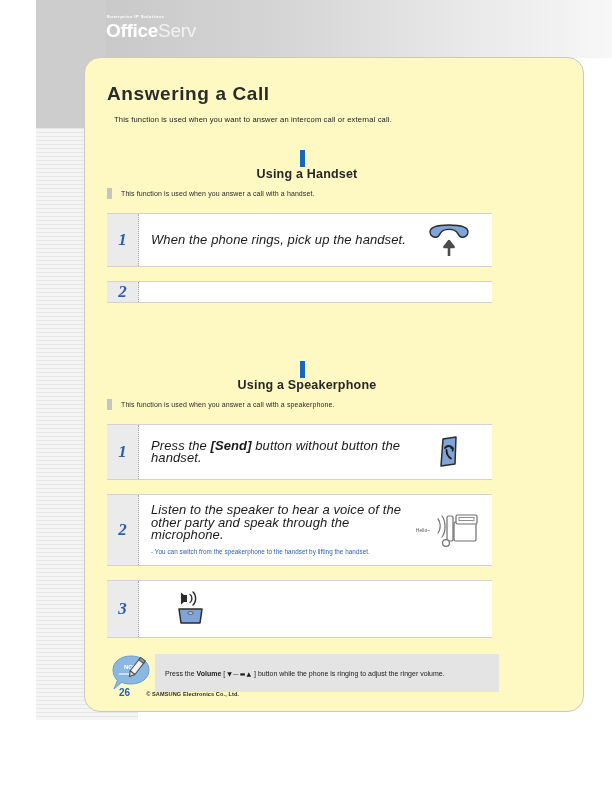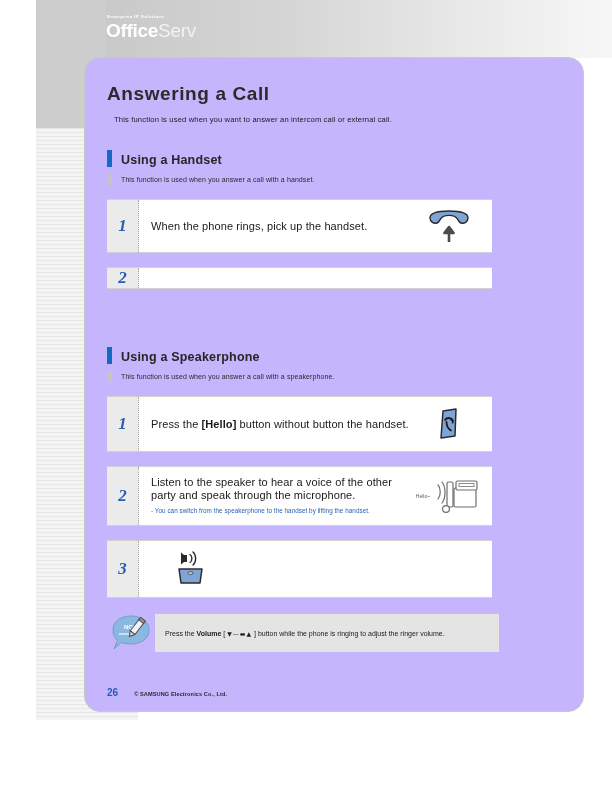--- a/index.html
+++ b/index.html
@@ -48,39 +48,39 @@
     font-size: 19px; line-height: 21px; color: #ffffff;
     letter-spacing: -.3px;
   }
   .logo-main b { font-weight: bold; }
   .logo-main span { font-weight: normal; color: #f2f2f2; }
 
   
   .panel {
     position: absolute;
     left: 84px; top: 57px; width: 500px; height: 655px;
-    background: #c4b5fd;
+    background: #fef9c3;
     border: 1px solid #c8c8c8;
     border-radius: 16px;
     box-shadow: 0 0 0 0 transparent;
   }
   .panel-inner { position: absolute; left: 22px; top: 25px; width: 400px; }
 
   
   .page-title {
     font-size: 19px; font-weight: bold; color: #2b2b2b;
     letter-spacing: .6px; line-height: 22px;
   }
   .page-subtitle {
     font-size: 7.6px; color: #1a1a1a; margin-top: 10px; letter-spacing: .15px; margin-left: 7px;
   }
 
   
   .section { margin-top: 26px; }
-  .sec-head { display: flex; align-items: flex-end; }
+  .sec-head { display: flex; align-items: center; flex-direction: column; }
   .sec-bar { width: 5px; height: 17px; background: #1568c4; margin-right: 9px; }
   .sec-title { font-size: 12.5px; font-weight: bold; color: #262626; letter-spacing: .2px; }
   .sec-sub { display: flex; align-items: center; margin-top: 7px; }
   .sec-subbar { width: 5px; height: 11px; background: #c4c4c4; margin-right: 9px; }
   .sec-subtext { font-size: 7px; color: #2a2a2a; letter-spacing: .1px; }
 
   
   .steps { margin-top: 14px; }
   .step {
     position: relative;
@@ -98,21 +98,21 @@
     display: flex; align-items: center; justify-content: center;
     font-size: 17px; font-style: italic; font-weight: bold;
     color: #2a5fb0;
     font-family: "Liberation Serif", serif;
   }
   .step-body {
     flex: 1; display: flex; align-items: center;
     padding: 9px 4px 9px 12px; min-height: 46px;
   }
   .step-text { flex: 1; }
-  .step-line { font-size: 11px; color: #1a1a1a; line-height: 12.5px; letter-spacing: .1px; }
+  .step-line { font-size: 13px; color: #1a1a1a; line-height: 12.5px; letter-spacing: .1px; font-style: italic; }
   .step-line b { font-weight: bold; }
   .step-note { font-size: 6.3px; color: #2a5fb0; line-height: 9.5px; margin-top: 5px; letter-spacing: .05px; }
   .step-icon { width: 78px; flex: 0 0 78px; display: flex; align-items: center; justify-content: center; }
 
   .gap-big { height: 18px; }
 
   
   .notebox {
     position: relative; margin-top: 16px;
     width: 392px; height: 38px;
@@ -121,21 +121,21 @@
   .note-icon { width: 48px; flex: 0 0 48px; display: flex; align-items: center; justify-content: center; }
   .note-body {
     flex: 1; background: #e4e4e4; display: flex; align-items: center;
     padding: 4px 10px;
   }
   .note-text { font-size: 7px; color: #1a1a1a; line-height: 11px; }
   .note-text b { font-weight: bold; }
   .vol-glyph { font-family: "DejaVu Sans", sans-serif; font-size: 6px; letter-spacing: 1px; }
 
   
-  .footer { position: absolute; left: 22px; bottom: 13px; display: flex; align-items: baseline; }
+  .footer { position: absolute; left: 34px; bottom: 13px; display: flex; align-items: baseline; }
   .footer-page { font-size: 10px; font-weight: bold; color: #2a5fb0; }
   .footer-copy { font-size: 5.6px; color: #2a2a2a; margin-left: 16px; font-weight: bold; letter-spacing: .1px; }
 
   .hello-label { font-size: 5px; color: #5d5d5d; }
 </style>
 </head>
 <body>
 
 <div id="page">
 
@@ -200,21 +200,21 @@
           <div class="sec-subbar"></div>
           <div class="sec-subtext">This function is used when you answer a call with a speakerphone.</div>
         </div>
 
         <div class="steps">
 
           <div class="step">
             <div class="step-num">1</div>
             <div class="step-body">
               <div class="step-text">
-                <div class="step-line"><span>Press the </span><b>[Hello]</b><span> button without button the handset.</span></div>
+                <div class="step-line"><span>Press the </span><b>[Send]</b><span> button without button the handset.</span></div>
               </div>
               <div class="step-icon">
                 <svg width="40" height="36" viewBox="0 0 40 36">
                   <path d="M14 5 L27 3 L26 30 L12 32 Z" fill="#7fa5d8" stroke="#2b2b2b" stroke-width="1.5" stroke-linejoin="round"></path>
                   <path d="M16 14 C17.5 11.5, 22 11, 24 14.5 M24 14.5 L22.2 14 M24 14.5 L23.6 16.6" fill="none" stroke="#1c1c1c" stroke-width="1.8" stroke-linecap="round"></path>
                   <path d="M17.5 16 C17.5 20, 19.5 23, 22 24.5" fill="none" stroke="#1c1c1c" stroke-width="1.8" stroke-linecap="round"></path>
                 </svg>
               </div>
             </div>
           </div>

